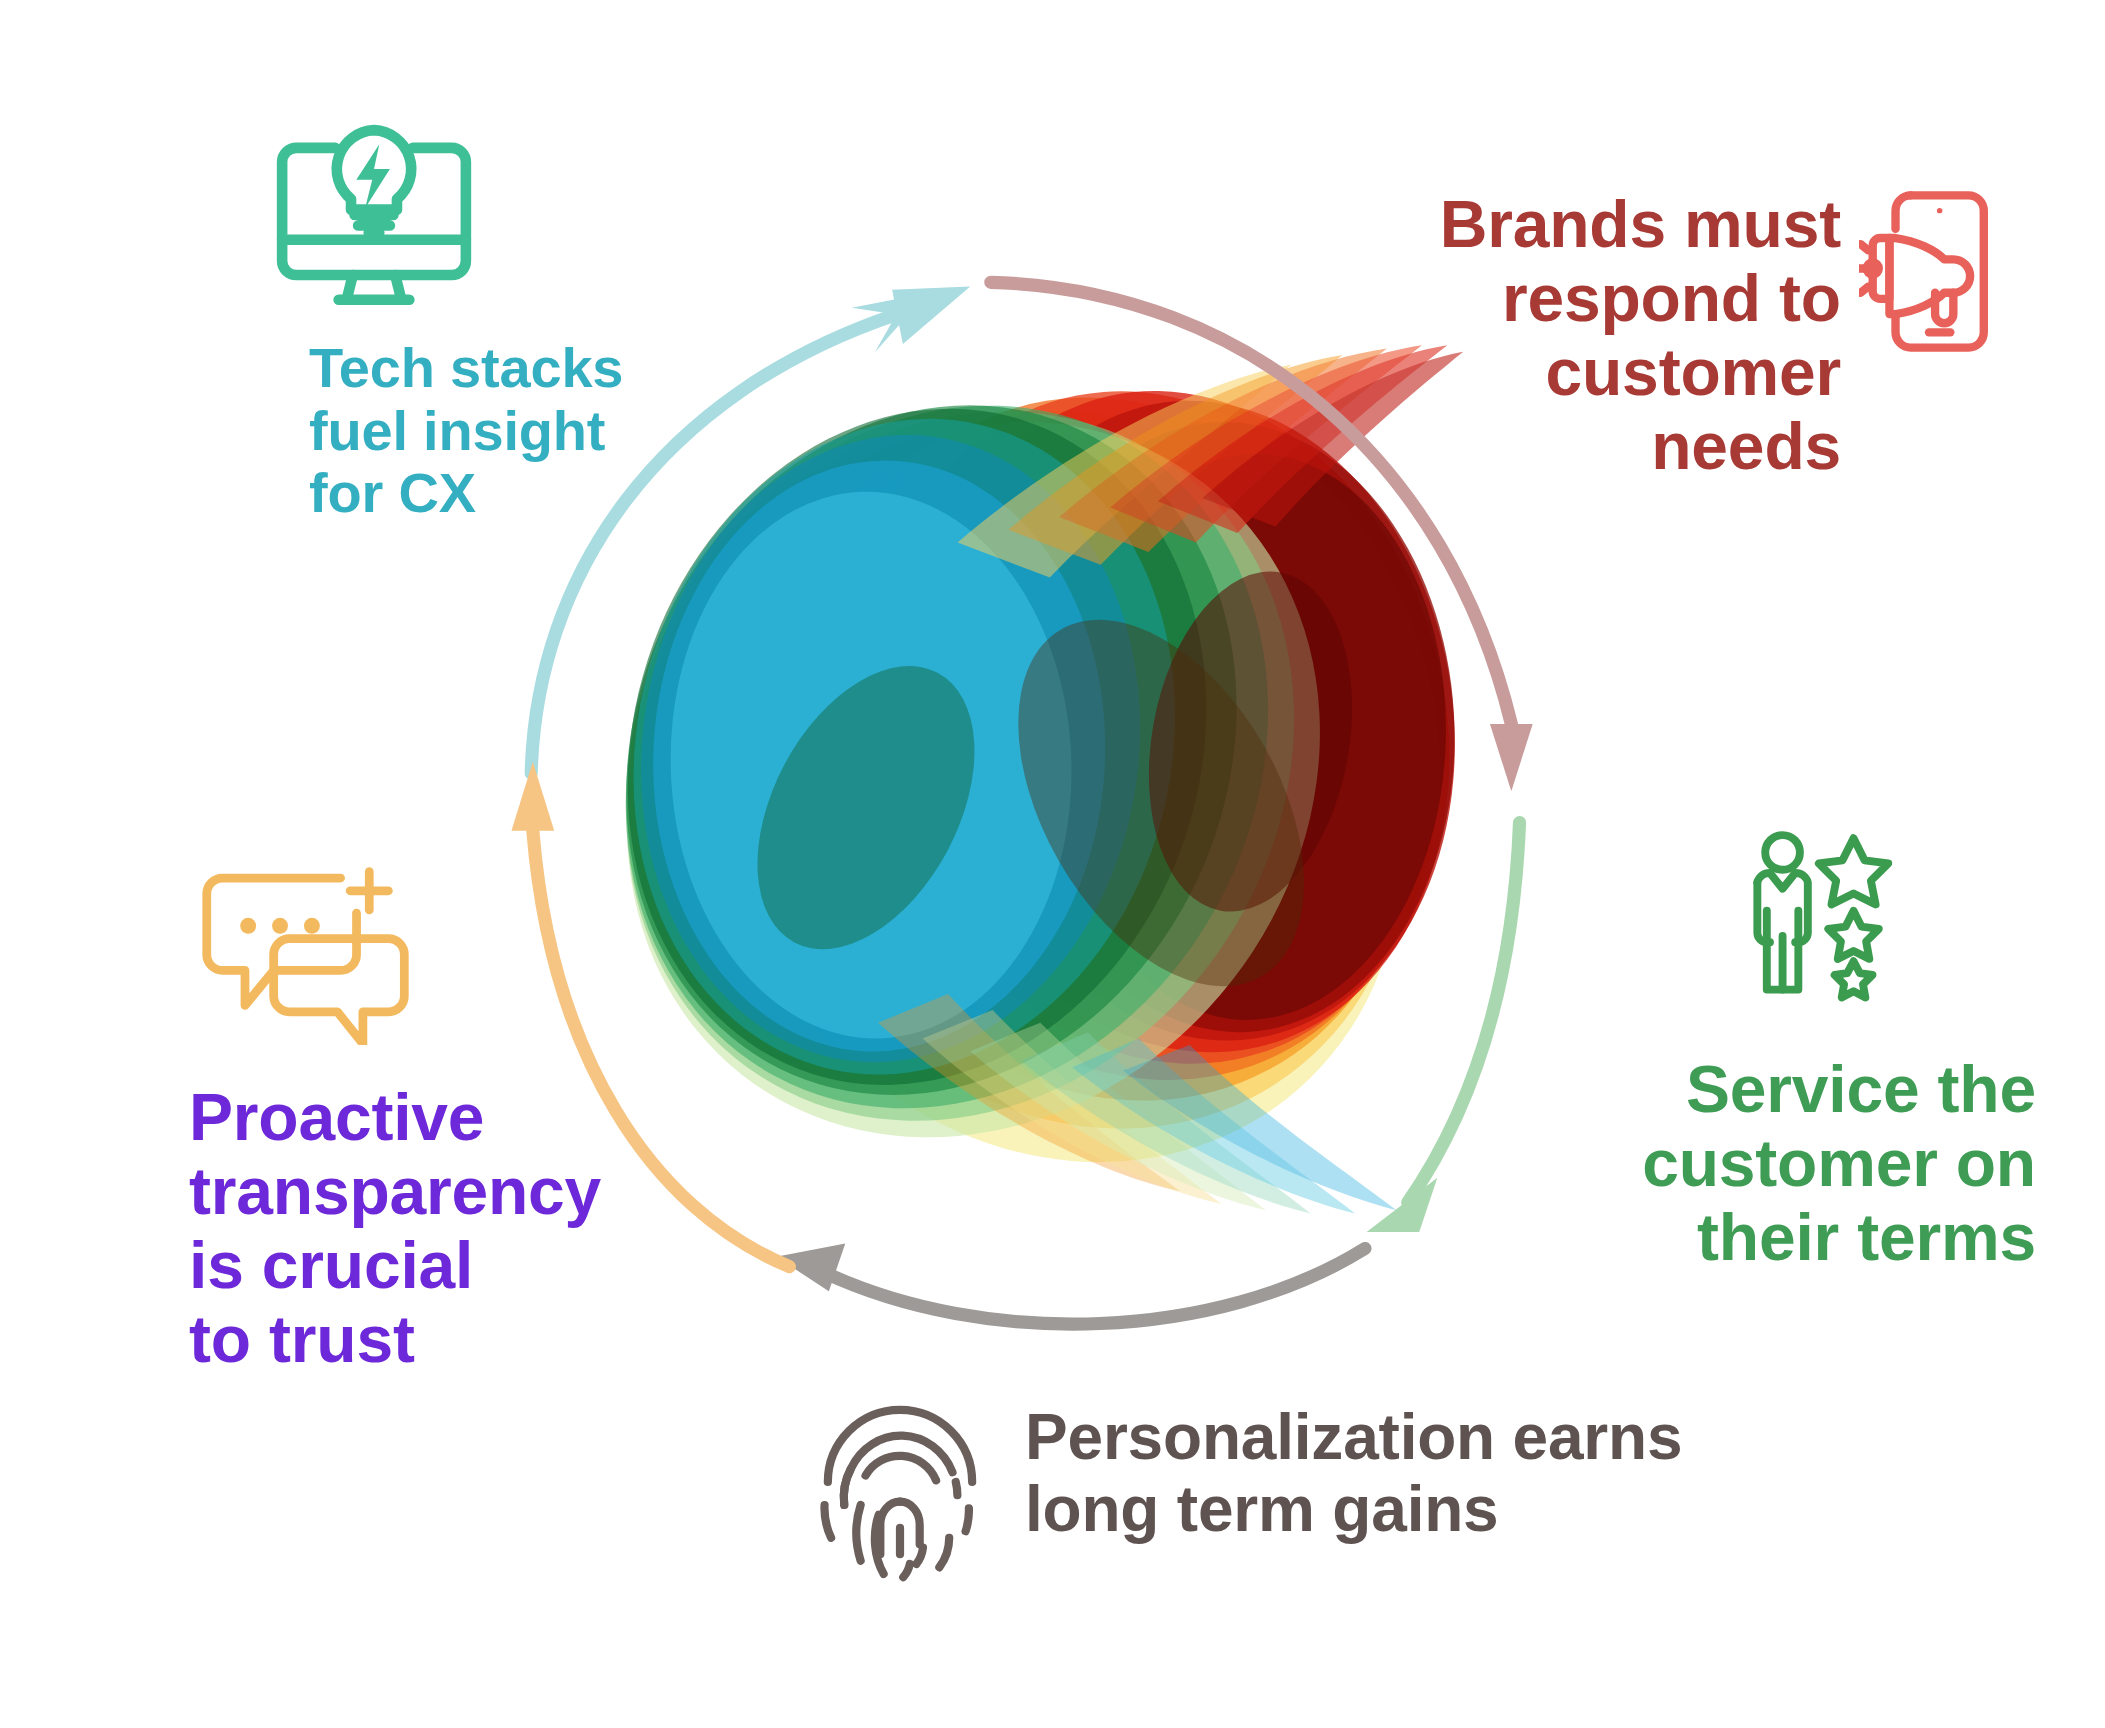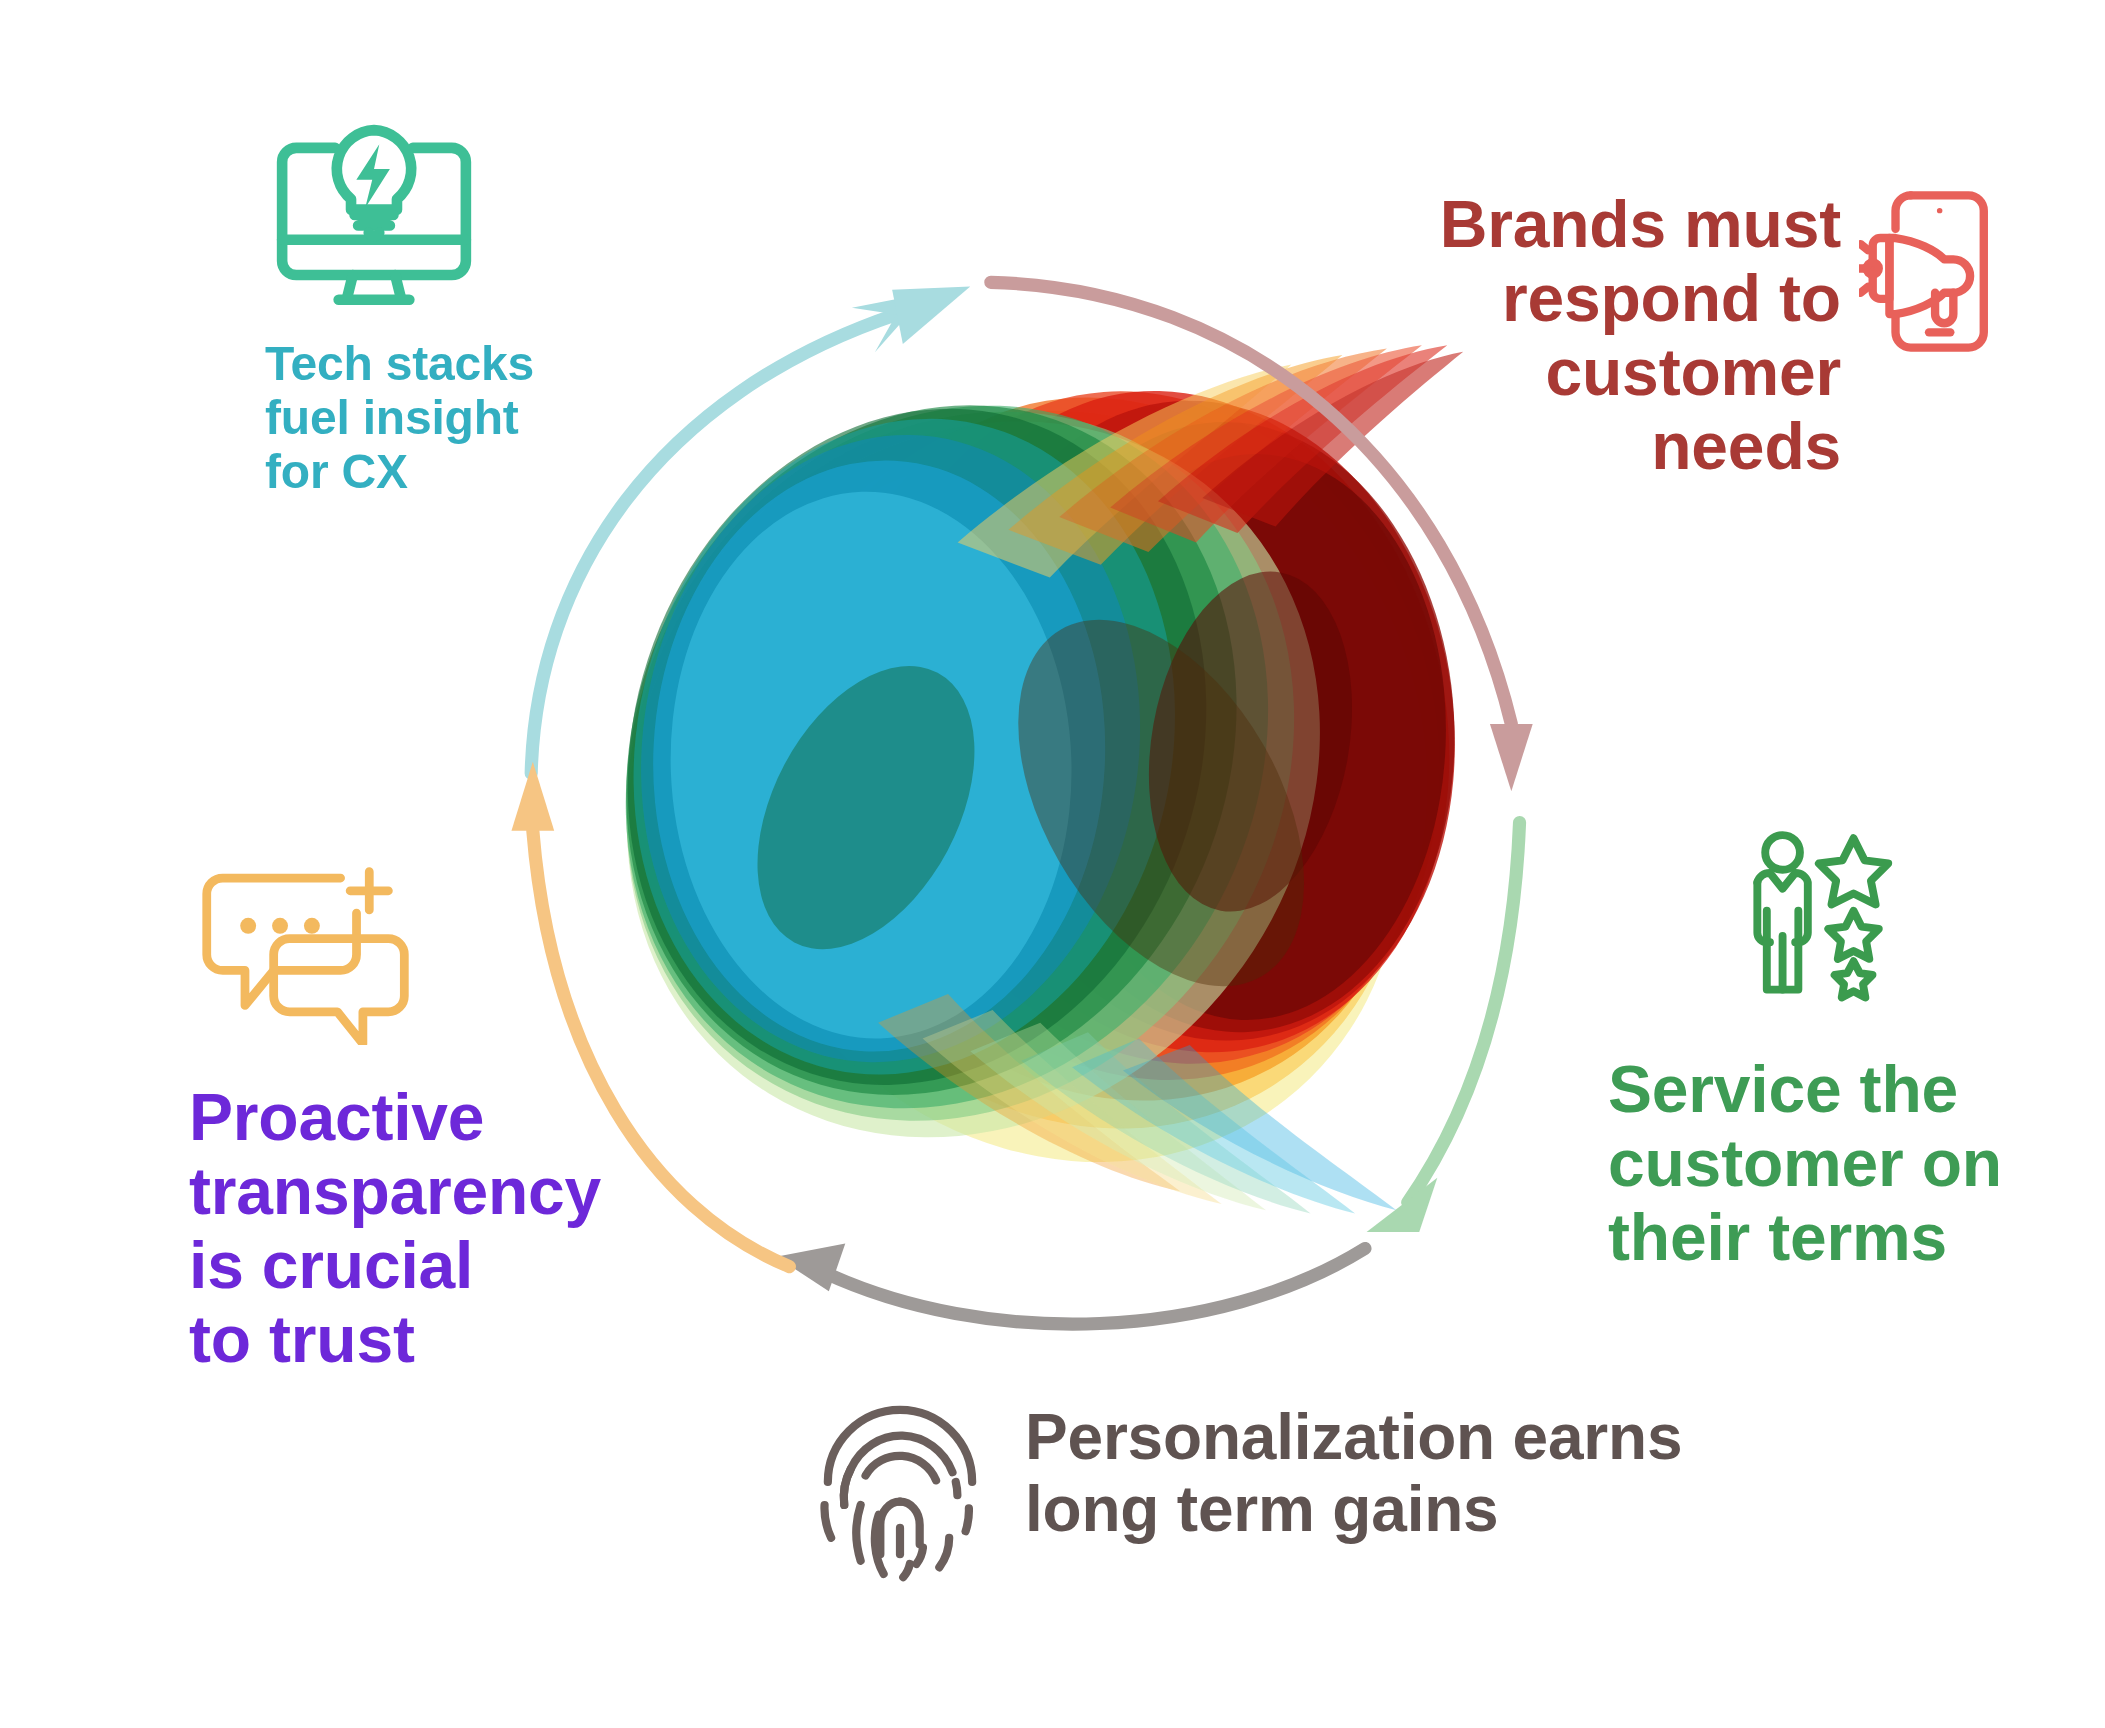--- a/index.html
+++ b/index.html
@@ -53,22 +53,23 @@
     line-height: 1.12;
     letter-spacing: -0.2px;
     white-space: pre-line;
   }
 
   
   #node-tech { left: 265px; top: 123px; width: 428px; align-items: flex-start; }
   #node-tech .icon-box { width: 212px; height: 191px; margin-left: 3.3px; }
   #node-tech .node-text {
     margin-top: 23px;
-    font-size: 48px;
+    font-size: 56px;
     color: #33AFC1;
+    margin-left: 44px;
   }
 
   
   #node-brands {
     left: 1349px; top: 185px; width: 650px;
     flex-direction: row; align-items: flex-start; justify-content: flex-start;
   }
   #node-brands .node-text {
     font-size: 66px;
     color: #A83A35;
@@ -78,21 +79,21 @@
   }
   #node-brands .icon-box { width: 140px; height: 173px; margin-left: 18px; flex: none; }
 
   
   #node-service { left: 1608px; top: 827px; width: 428px; align-items: center; }
   #node-service .icon-box { width: 164px; height: 177px; }
   #node-service .node-text {
     margin-top: 49px;
     font-size: 66px;
     color: #3E9C55;
-    text-align: left;
+    text-align: right;
     width: 100%;
   }
 
   
   #node-personalization {
     left: 818px; top: 1402px; width: 938px;
     flex-direction: row; align-items: flex-start;
   }
   #node-personalization .icon-box { width: 164px; height: 183px; flex: none; }
   #node-personalization .node-text {

